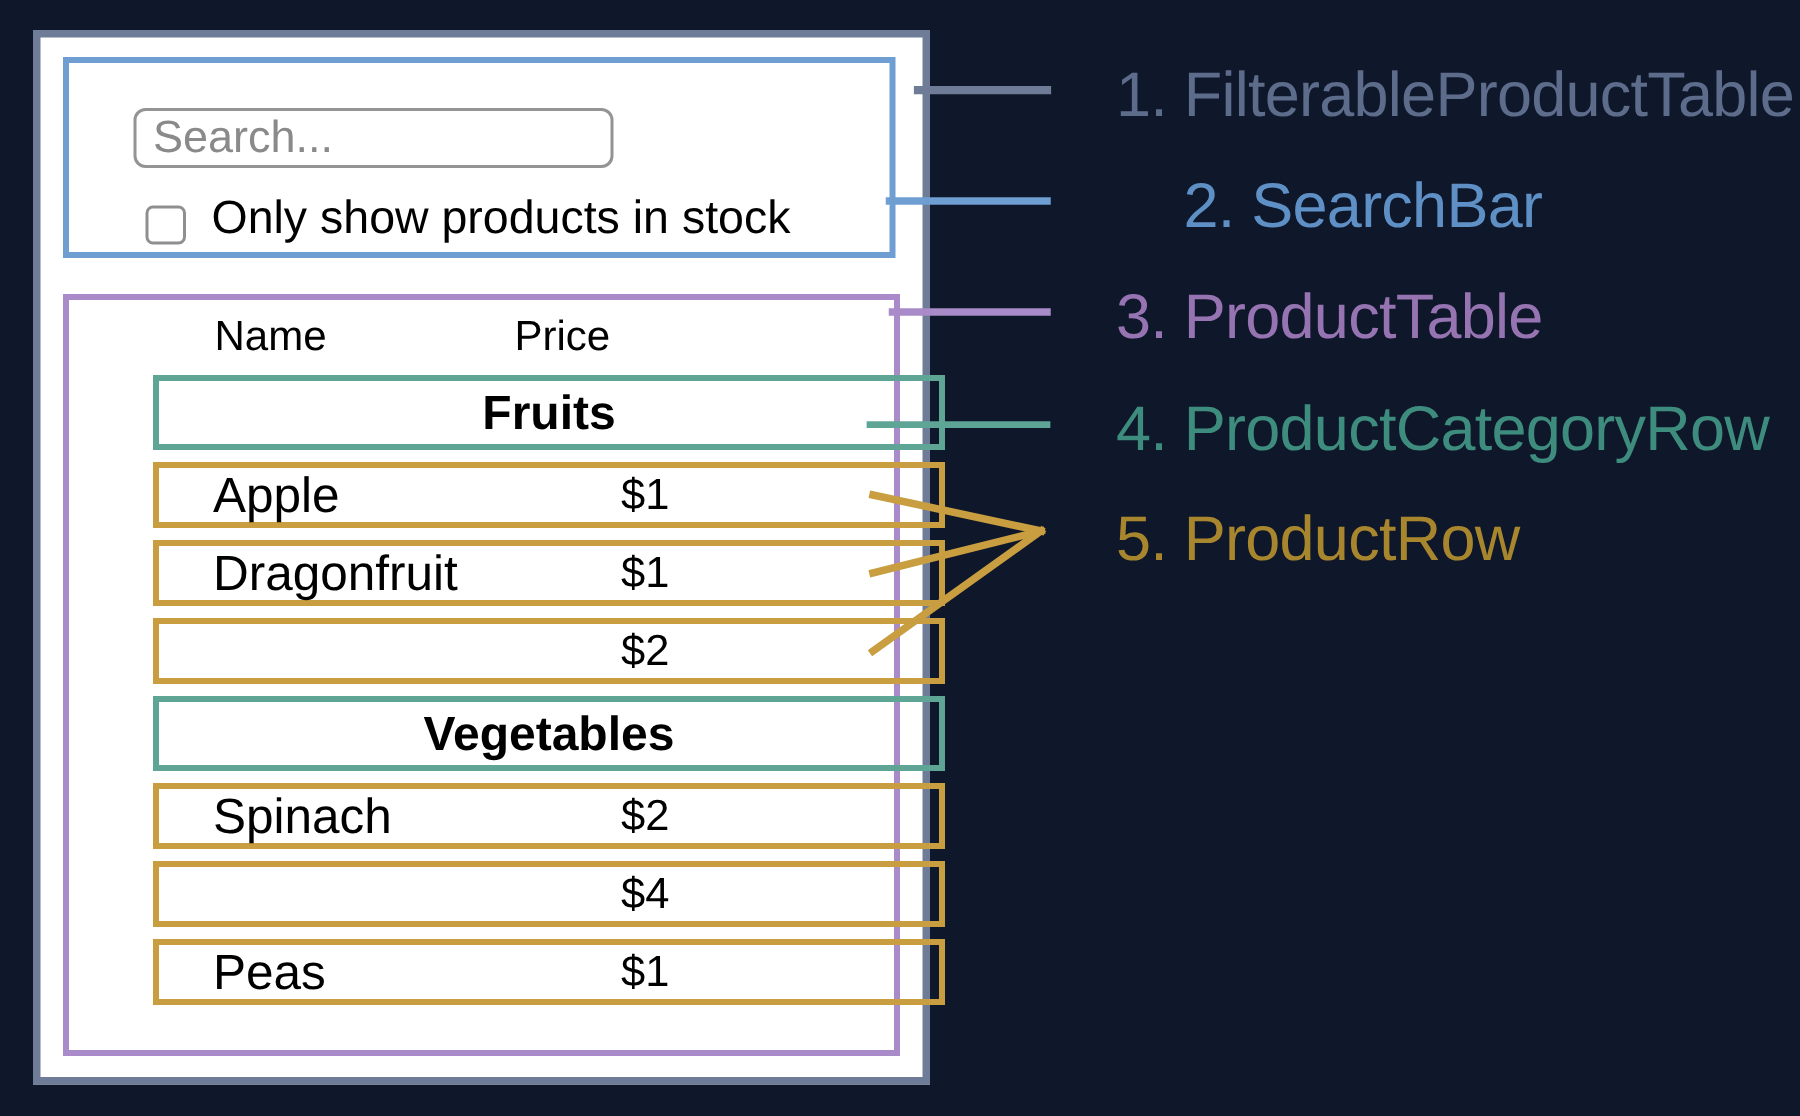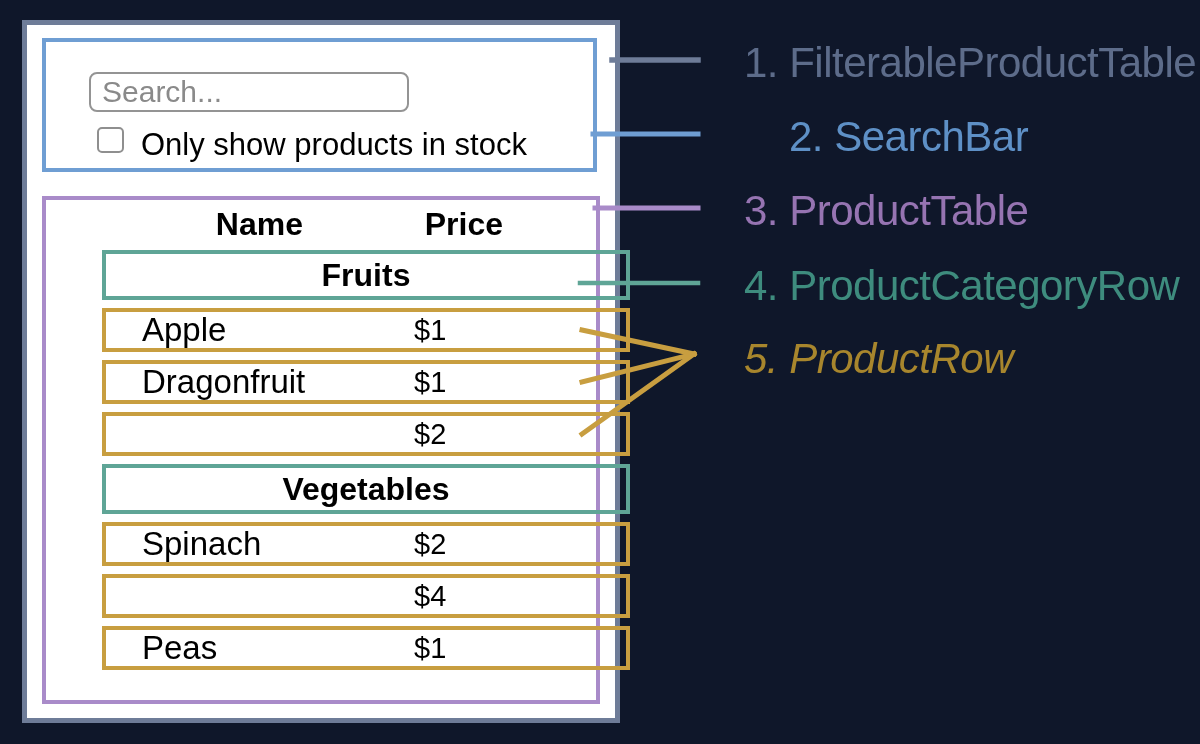--- a/index.html
+++ b/index.html
@@ -14,32 +14,32 @@
 
   
   .blue   { left:15px; top:13px; width:555px; height:134px; border:4px solid #6f9ed3; }
   .search-input {
     position:absolute; left:43px; top:30px; width:320px; height:40px;
     box-sizing:border-box; border:2px solid #949494; border-radius:8px;
     font-family:"Liberation Sans", sans-serif; font-size:30px; color:#333333;
     padding:0 0 0 11px; outline:none; background:#ffffff;
   }
   .search-input::placeholder { color:#8a8a8a; opacity:1; }
-  .check-row { position:absolute; left:51px; top:85px; display:flex; align-items:flex-start; gap:17px; }
+  .check-row { position:absolute; left:51px; top:85px; display:flex; align-items:flex-end; gap:17px; }
   .checkbox {
     width:27px; height:26px; box-sizing:border-box;
     border:2px solid #8f8f8f; border-radius:5px; background:#ffffff; flex:0 0 auto;
   }
   .check-label { font-size:31px; color:#000000; white-space:nowrap; }
 
   
   .purple { left:15px; top:171px; width:558px; height:508px; border:4px solid #a98bc9; }
   .thead { position:absolute; left:0; top:2px; width:100%; height:44px; }
   .th { position:absolute; top:0; width:160px; height:44px; line-height:44px;
-        text-align:right; font-weight:bold; font-size:32px; color:#000000; }
+        text-align:left; font-weight:normal; font-size:28px; color:#000000; }
   .th-name  { left:97px; }
   .th-price { left:297px; }
 
   .rows { position:absolute; left:12px; top:50px; width:528px;
           display:flex; flex-direction:column; gap:8px;padding-left:44px; }
   .cat  { position:relative; box-sizing:border-box; height:50px; border:4px solid #5fa596;
           display:flex; align-items:center; justify-content:center; }
   .cat span { font-weight:bold; font-size:32px; color:#000000; }
   .prow { position:relative; box-sizing:border-box; height:44px; border:4px solid #c89e40;
           display:flex; align-items:center; }
@@ -124,15 +124,15 @@
     <line x1="580" y1="283" x2="698" y2="283" stroke-width="4.5" stroke-linecap="square" style="stroke: rgb(95, 165, 150);"></line>
     <line x1="582" y1="330" x2="694" y2="354" stroke-width="5" stroke-linecap="square" style="stroke: rgb(200, 158, 64);"></line>
     <line x1="582" y1="382" x2="694" y2="354" stroke-width="5" stroke-linecap="square" style="stroke: rgb(200, 158, 64);"></line>
     <line x1="582" y1="434" x2="694" y2="354" stroke-width="5" stroke-linecap="square" style="stroke: rgb(200, 158, 64);"></line>
   </svg>
 
   <div class="legend-item li-1" style="color: rgb(93, 108, 138);">1. FilterableProductTable</div>
   <div class="legend-item li-2" style="color: rgb(94, 144, 198); margin-left: 45px;">2. SearchBar</div>
   <div class="legend-item li-3" style="color: rgb(150, 116, 178);">3. ProductTable</div>
   <div class="legend-item li-4" style="color: rgb(62, 140, 126);">4. ProductCategoryRow</div>
-  <div class="legend-item li-5" style="color: rgb(168, 134, 45); font-style: italic;">5. ProductRow</div>
+  <div class="legend-item li-5" style="color: rgb(168, 134, 45);">5. ProductRow</div>
 
 </div>
 
 </body></html>

